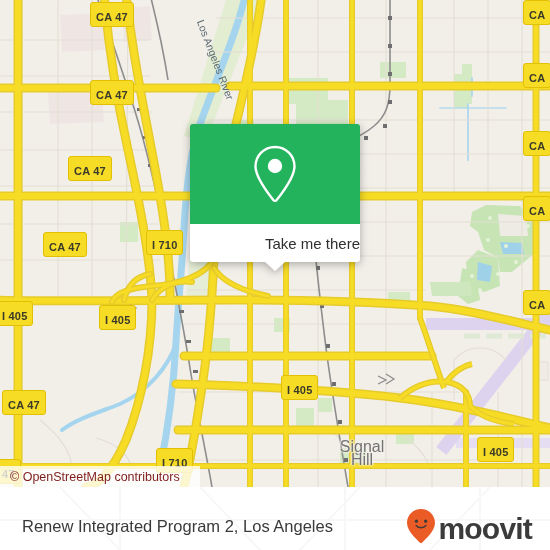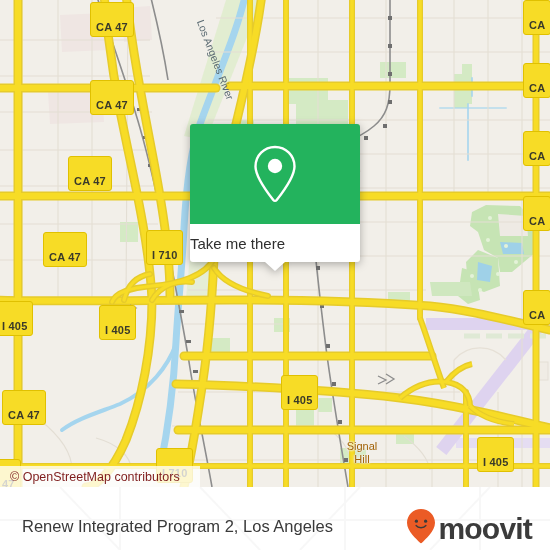--- a/index.html
+++ b/index.html
@@ -44,31 +44,31 @@
   .shield {
     position: absolute;
     background: #f7dc26;
     border: 1px solid #e0c000;
     border-radius: 3px;
     color: #3a3a2a;
     font-family: "Liberation Sans", sans-serif;
     font-size: 11px;
     font-weight: bold;
     line-height: 14px;
-    padding: 17px 5px 2px 5px;
+    padding: 7px 5px 2px 5px;
     white-space: nowrap;
     letter-spacing: 0.2px;
     box-sizing: border-box;
   }
 
   .place-label {
     position: absolute;
-    color: #a16207;
-    font-family: "Liberation Sans", sans-serif;
-    font-size: 11px;
+    color: #737373;
+    font-family: "Liberation Sans", sans-serif;
+    font-size: 16px;
     line-height: 13px;
     text-align: center;
     white-space: pre-line;
     text-shadow: 0 0 2px #f2efe9, 0 0 3px #f2efe9, 1px 0 2px #f2efe9, -1px 0 2px #f2efe9;
   }
 
   .river-label {
     position: absolute;
     color: #5a6a72;
     font-family: "Liberation Sans", sans-serif;
@@ -92,21 +92,21 @@
     display: flex;
     align-items: center;
     justify-content: center;
   }
   #popup-bottom {
     height: 38px;
     background: #ffffff;
     border-radius: 0 0 3px 3px;
     display: flex;
     align-items: center;
-    justify-content: flex-start;
+    justify-content: flex-end;
     position: relative;
   }
   #popup-label {
     color: #2f2f2f;
     font-family: "Liberation Sans", sans-serif;
     font-size: 15px;
   }
   #popup-pointer {
     position: absolute;
     left: 50%;

